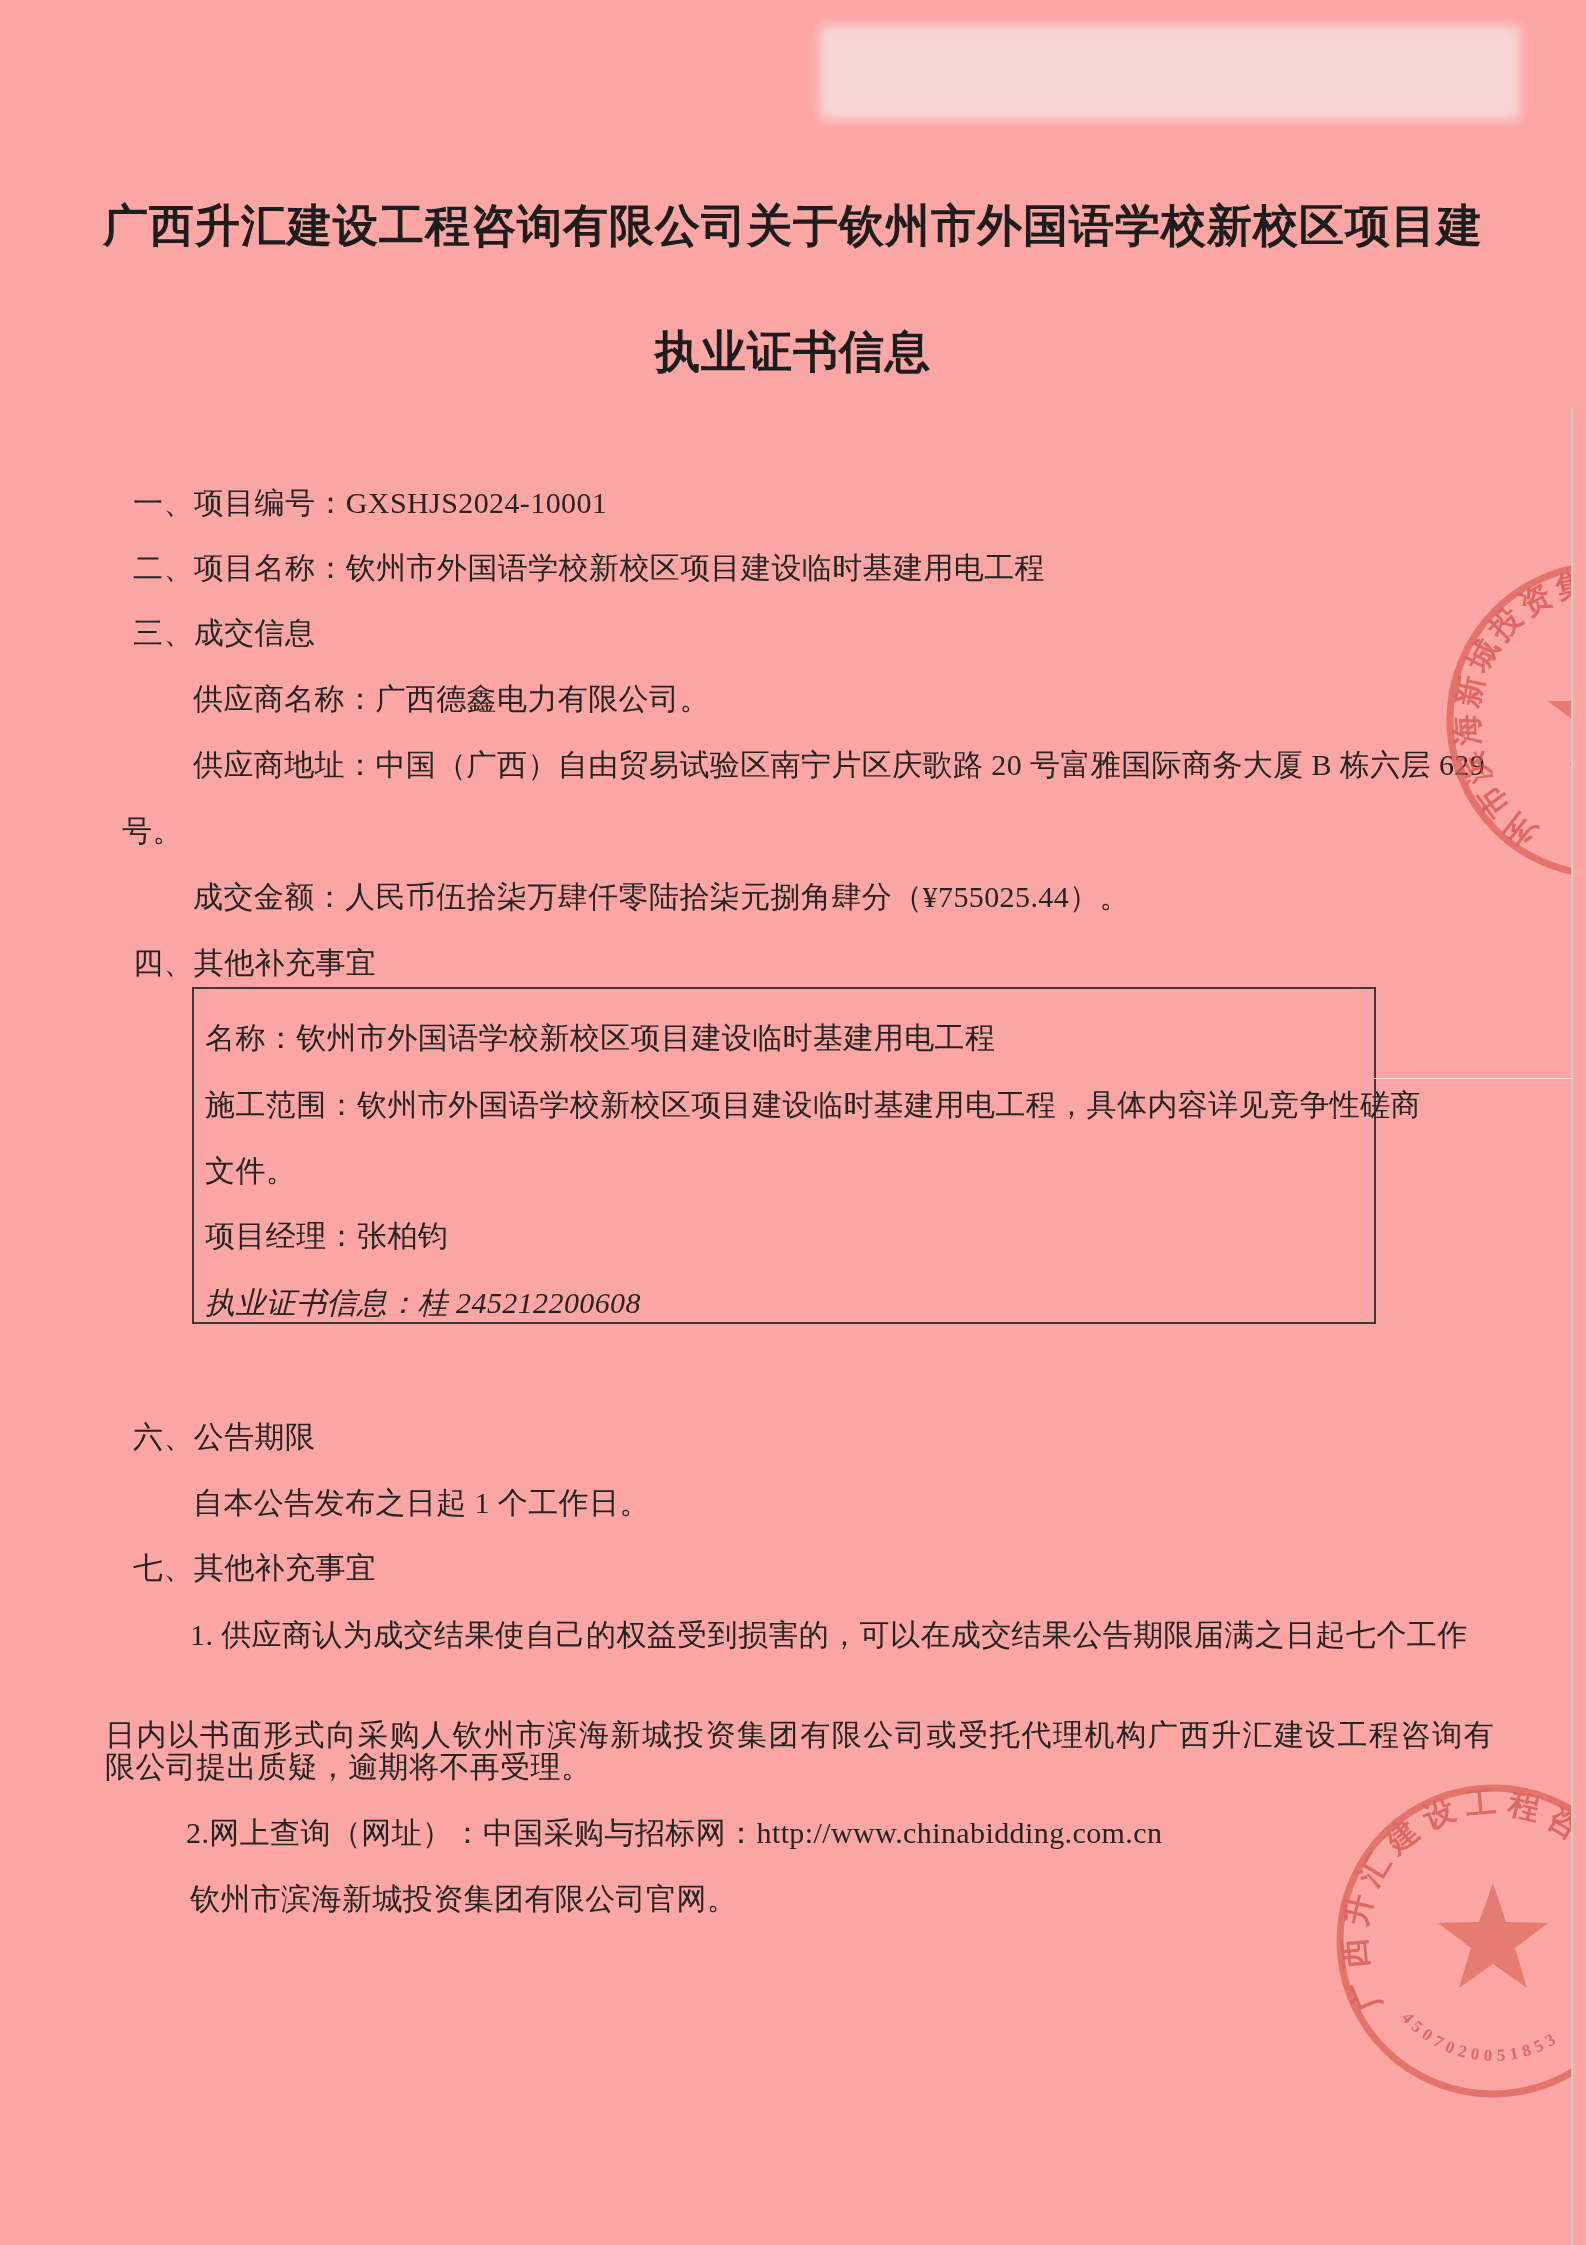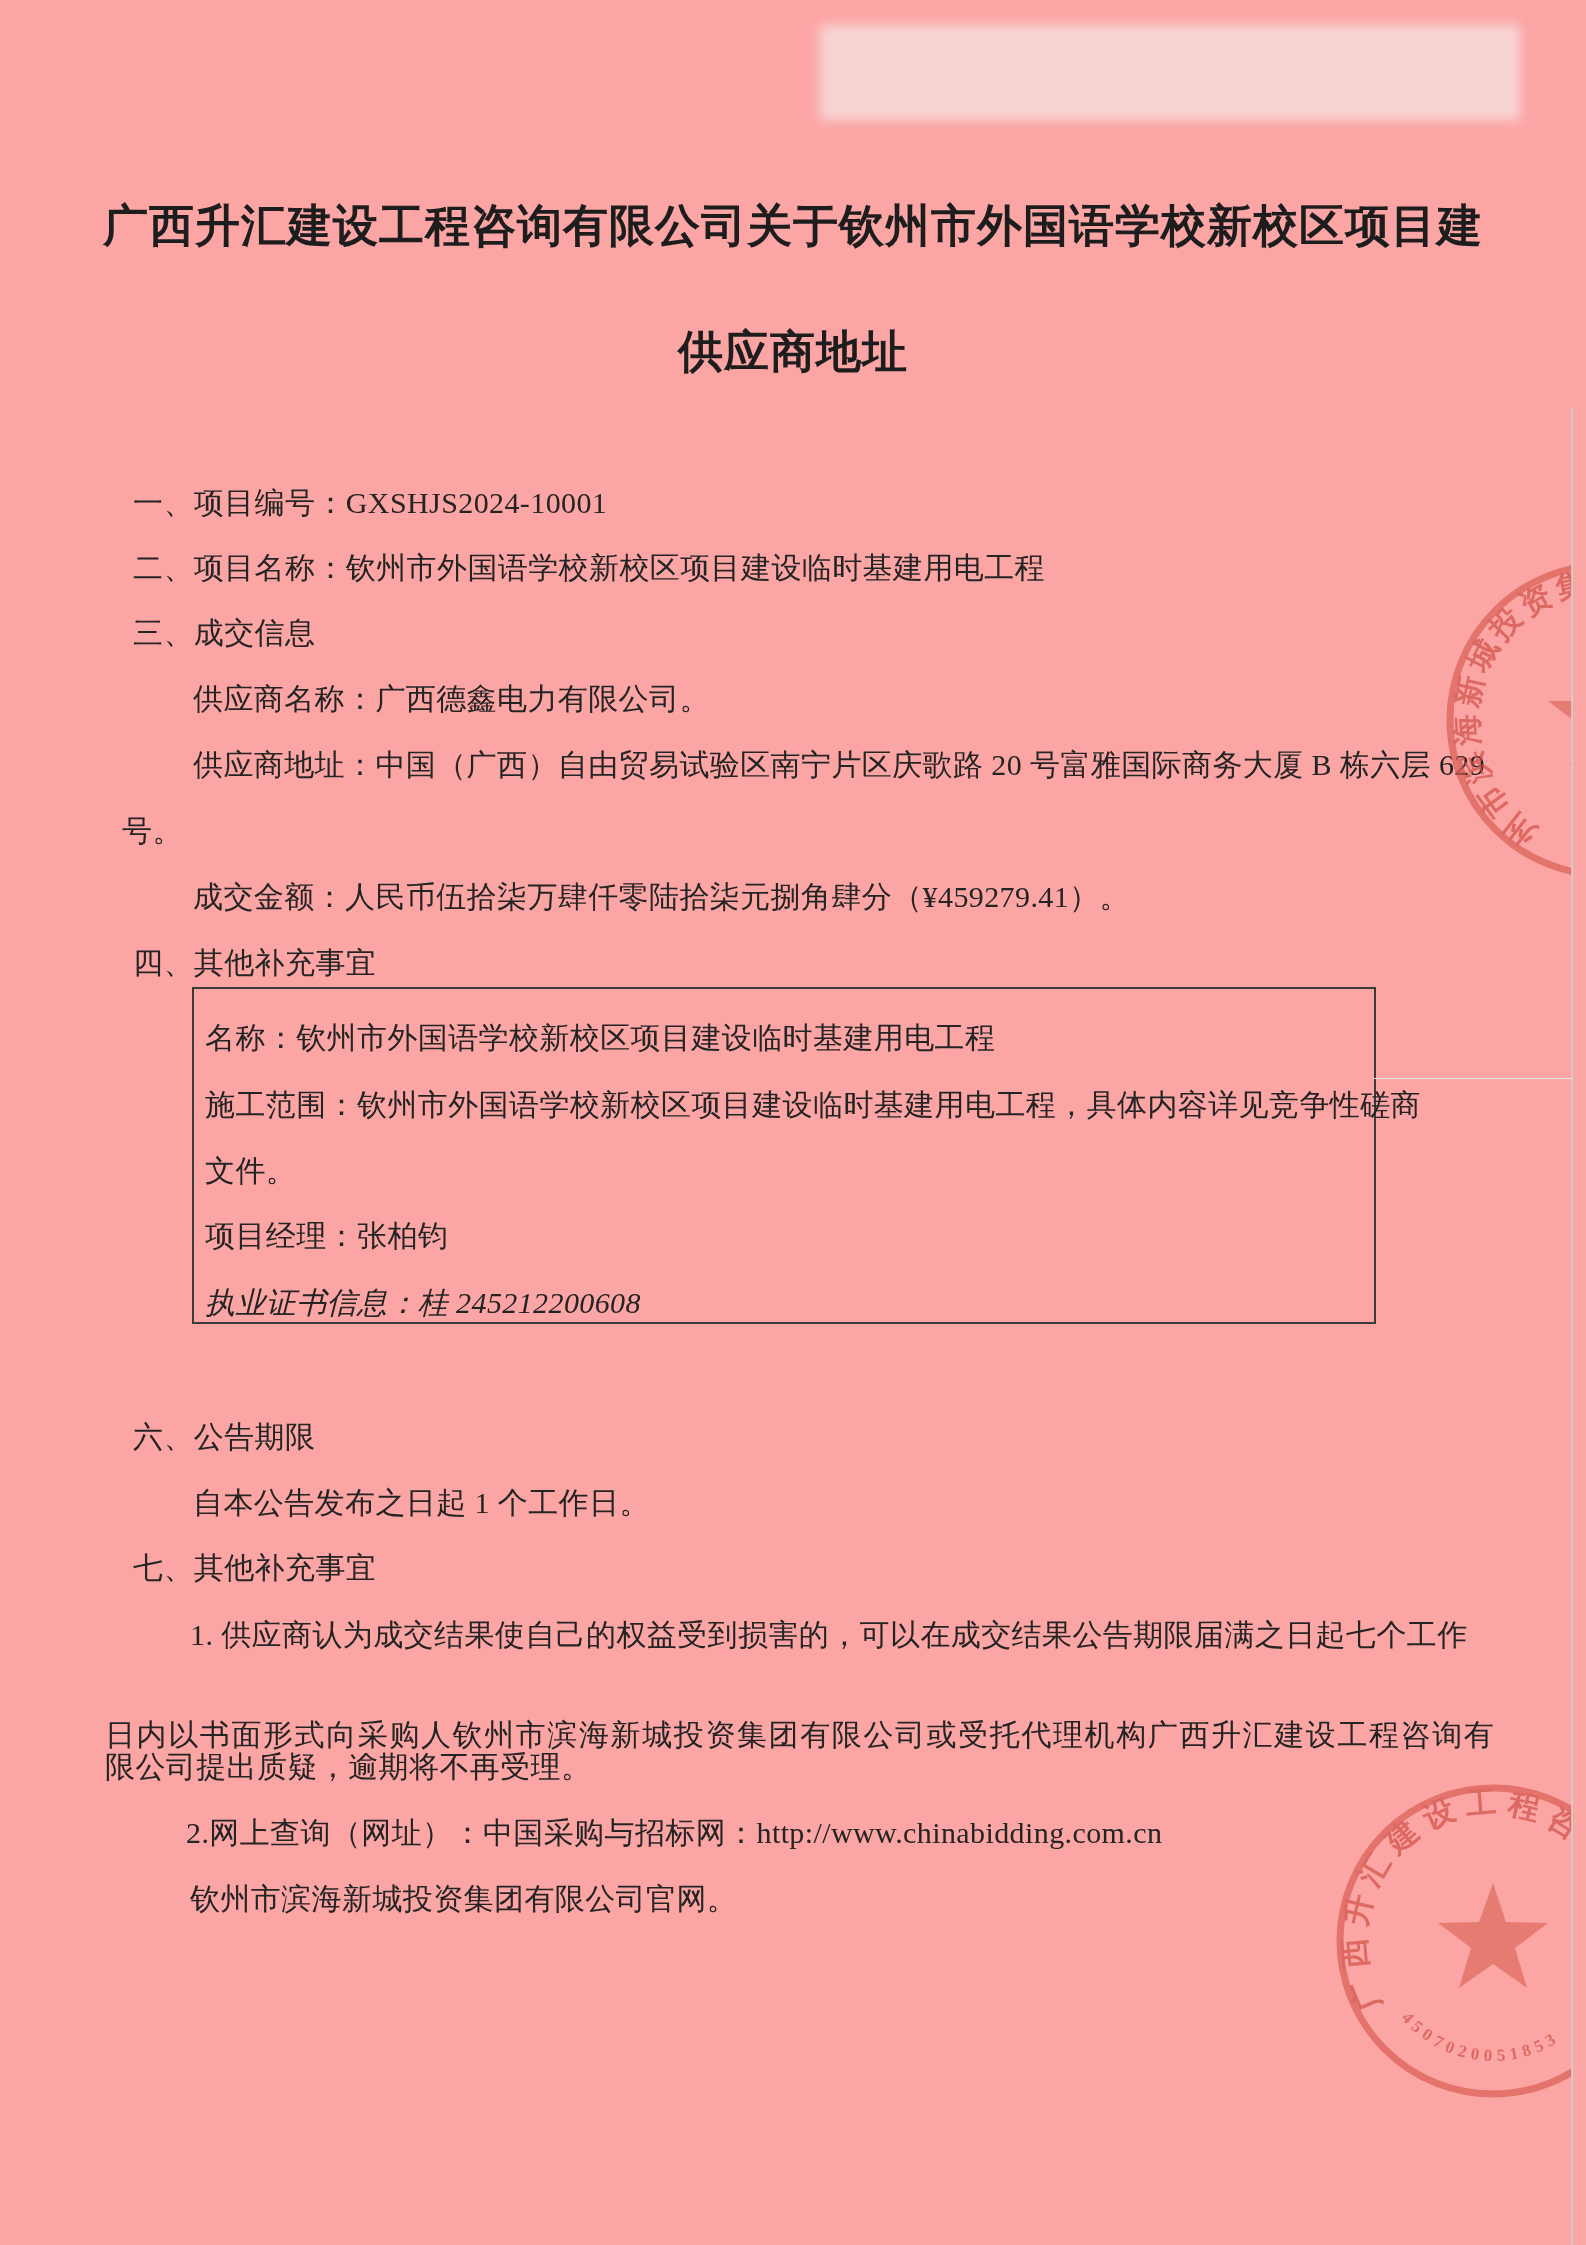--- a/index.html
+++ b/index.html
@@ -66,29 +66,29 @@
   }
 </style>
 </head>
 <body>
 
 <div class="page">
 
   <div class="scan-smudge"></div>
 
   <div class="title-line" style="top:196px;">广西升汇建设工程咨询有限公司关于钦州市外国语学校新校区项目建</div>
-  <div class="title-line" style="top:322px;">供应商地址</div>
+  <div class="title-line" style="top:322px;">执业证书信息</div>
 
   <div class="bline" style="left:133px;top:483px;">一、项目编号：GXSHJS2024-10001</div>
   <div class="bline" style="left:133px;top:548px;">二、项目名称：钦州市外国语学校新校区项目建设临时基建用电工程</div>
   <div class="bline" style="left:133px;top:613px;">三、成交信息</div>
   <div class="bline" style="left:193px;top:679px;">供应商名称：广西德鑫电力有限公司。</div>
   <div class="bline" style="left:193px;top:745px;">供应商地址：中国（广西）自由贸易试验区南宁片区庆歌路 20 号富雅国际商务大厦 B 栋六层 629</div>
   <div class="bline" style="left:122px;top:811px;">号。</div>
-  <div class="bline" style="left:193px;top:877px;">成交金额：人民币伍拾柒万肆仟零陆拾柒元捌角肆分（¥459279.41）。</div>
+  <div class="bline" style="left:193px;top:877px;">成交金额：人民币伍拾柒万肆仟零陆拾柒元捌角肆分（¥755025.44）。</div>
   <div class="bline" style="left:133px;top:943px;">四、其他补充事宜</div>
 
   <div class="subject-box"></div>
   <div class="bline" style="left:205px;top:1018px;">名称：钦州市外国语学校新校区项目建设临时基建用电工程</div>
   <div class="bline" style="left:205px;top:1085px;">施工范围：钦州市外国语学校新校区项目建设临时基建用电工程，具体内容详见竞争性磋商</div>
   <div class="bline" style="left:205px;top:1151px;">文件。</div>
   <div class="bline" style="left:205px;top:1216px;">项目经理：张柏钧</div>
   <div class="bline" style="left:205px;top:1283px;font-style:italic;">执业证书信息：桂 245212200608</div>
 
   <div class="bline" style="left:133px;top:1417px;">六、公告期限</div>

